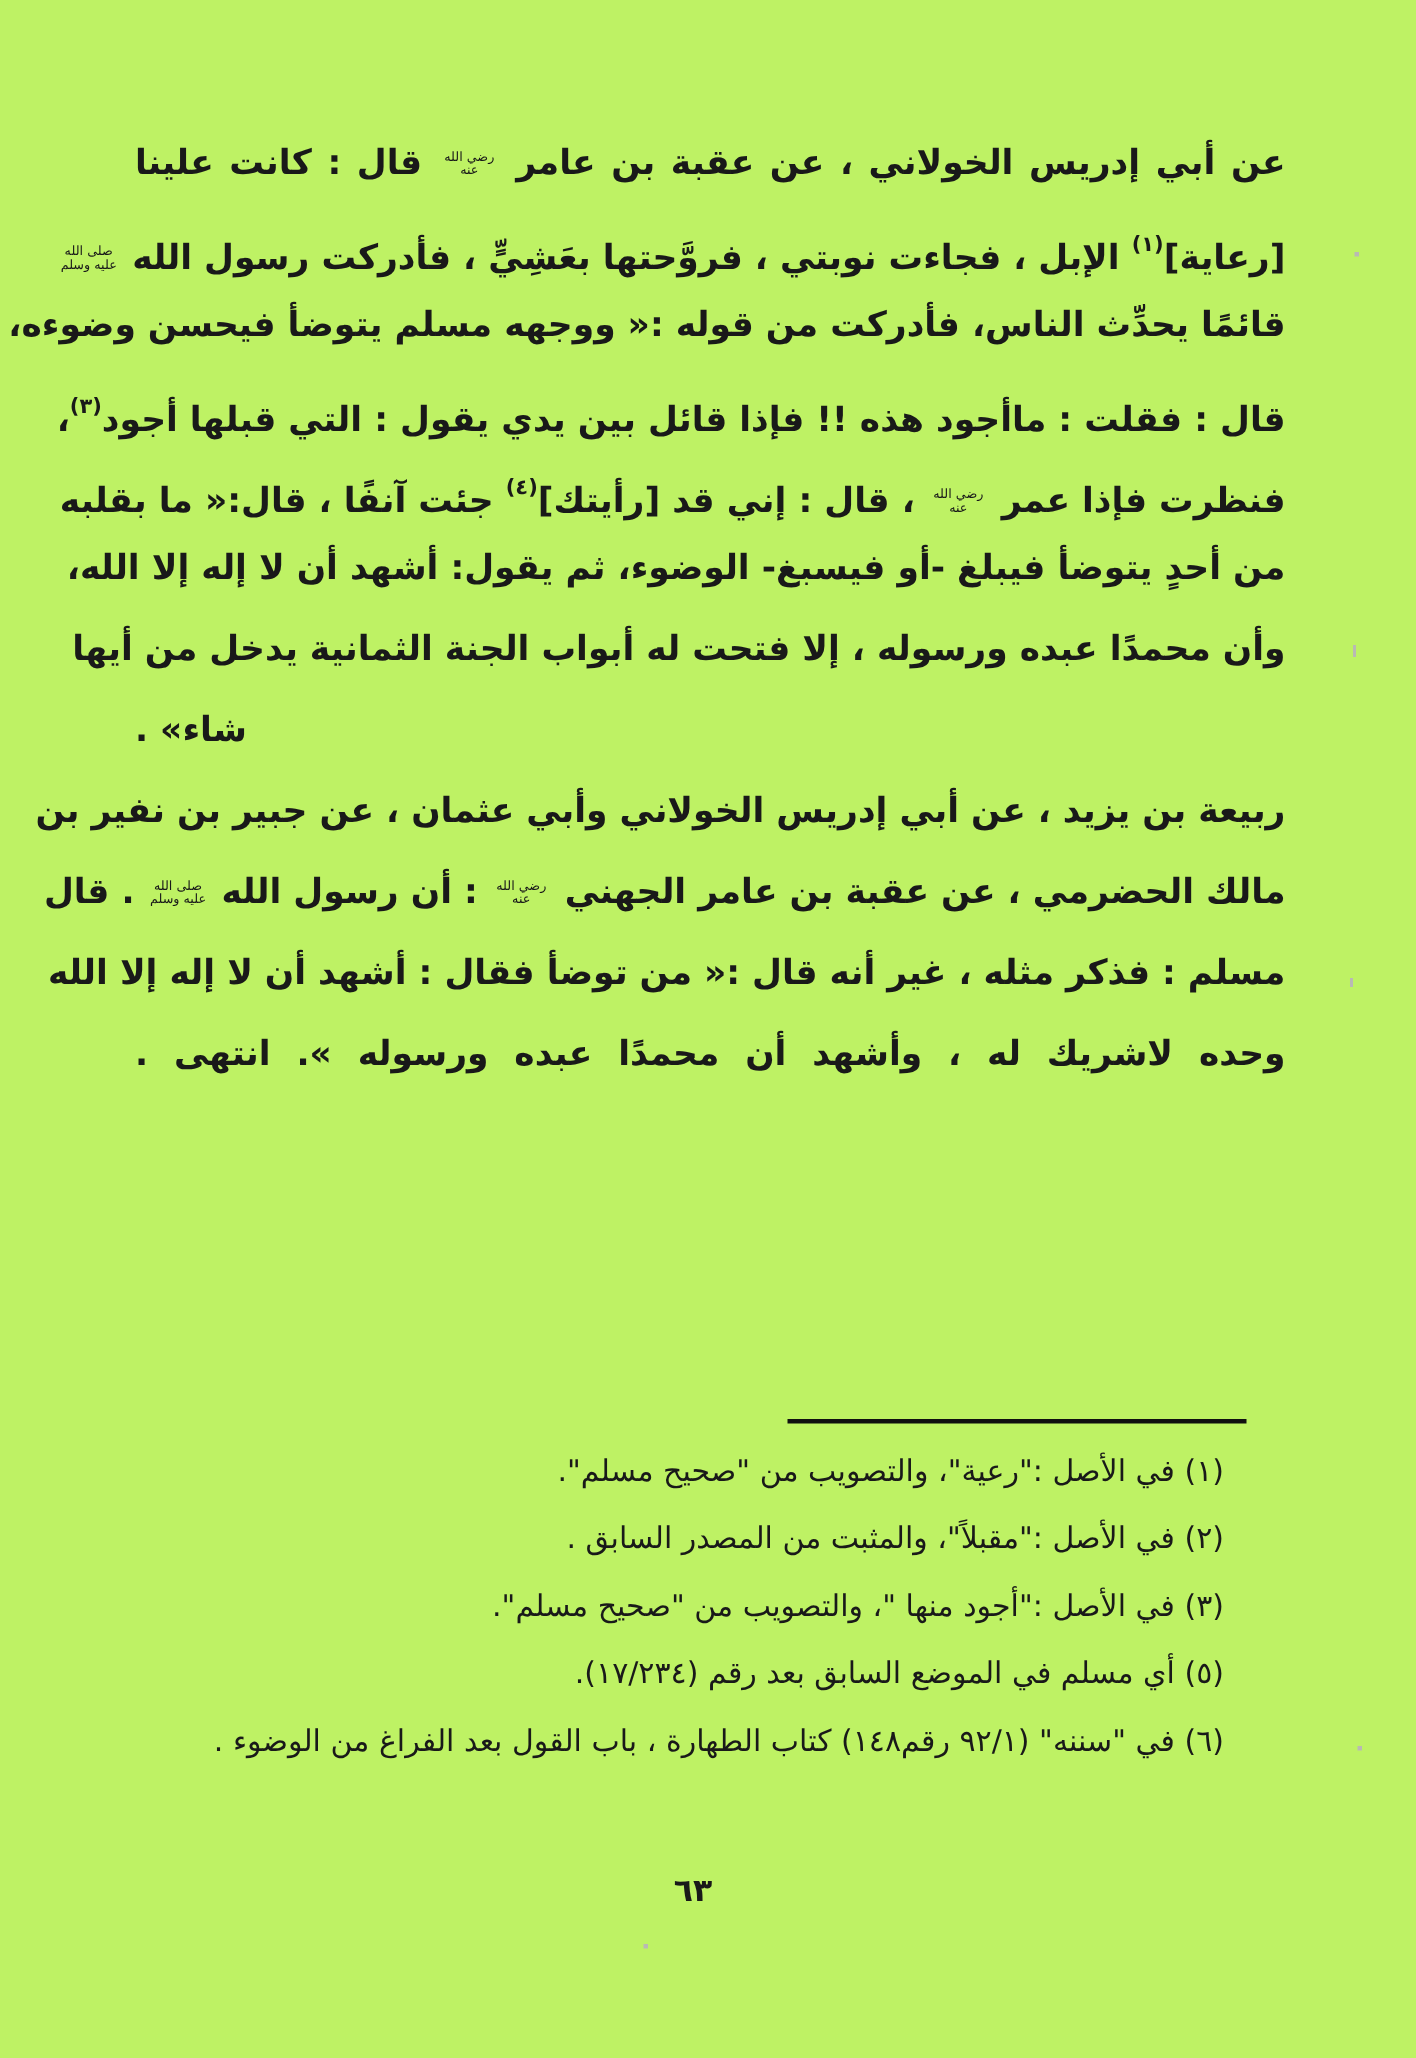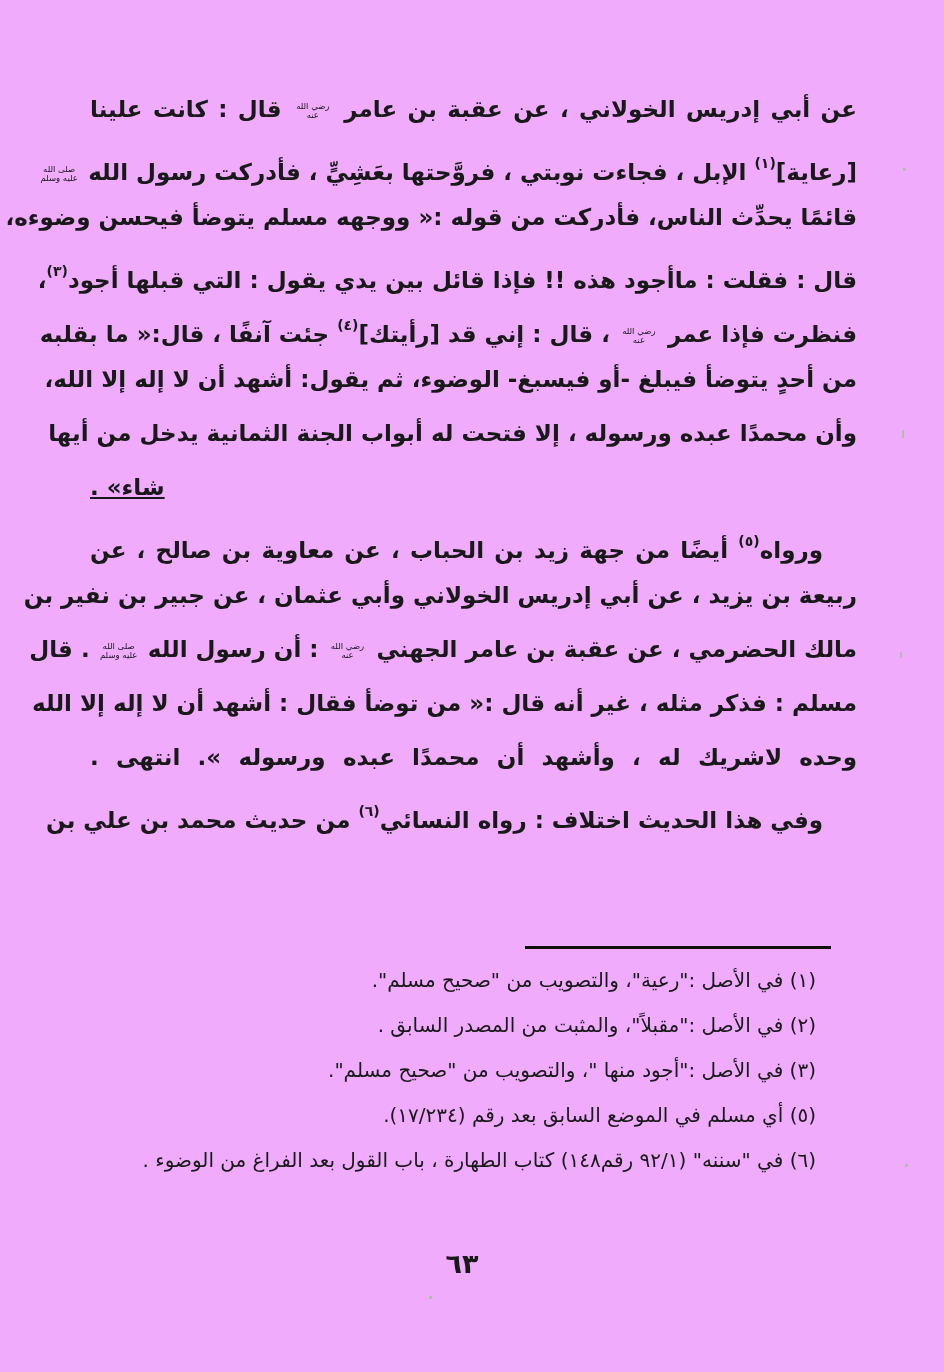--- a/index.html
+++ b/index.html
@@ -1,32 +1,32 @@
 <!DOCTYPE html>
 <html lang="ar"><head>
 <meta charset="utf-8">
 <style>
   html,body{margin:0;padding:0;}
   body{width:944px;height:1372px;background:#fbfbf8;position:relative;
        font-family:"DejaVu Sans",sans-serif;color:#191919;overflow:hidden;}
-  .page{position:absolute;inset:0;background:#f0abfc;}
+  .page{position:absolute;inset:0;background:#bef264;}
   .main{position:absolute;top:82px;left:90px;right:87px;direction:rtl;}
   .ln{height:54px;line-height:54px;font-size:23px;font-weight:700;
       text-align:justify;text-align-last:justify;white-space:nowrap;}
-  .ln.leftend{text-align:center;text-align-last:left;text-decoration:underline;}
+  .ln.leftend{text-align:center;text-align-last:left;}
   .ln.indent{padding-right:34px;}
   .fnref{font-size:14px;vertical-align:12px;font-weight:700;letter-spacing:0;}
   .seal{display:inline-block;width:38px;font-size:8.5px;line-height:1.05;
         font-weight:400;text-align:center;vertical-align:middle;
         white-space:normal;text-align-last:center;margin:0 2px;}
   .fnsep{position:absolute;top:946px;left:525px;width:306px;height:3px;background:#101010;}
   .footnotes{position:absolute;top:958px;left:95px;right:128px;direction:rtl;}
   .fn{height:45px;line-height:45px;font-size:20px;text-align:right;white-space:nowrap;}
   .pagenum{position:absolute;top:1248px;left:0;right:20px;text-align:center;
-           font-size:27px;font-weight:700;direction:rtl;}
+           font-size:21px;font-weight:700;direction:rtl;}
   .speck{position:absolute;background:#b9b9b4;}
   .s1{width:3px;height:3px;top:168px;right:38px;}
   .s2{width:2px;height:8px;top:430px;right:40px;}
   .s3{width:2px;height:6px;top:652px;right:42px;}
   .s4{width:3px;height:3px;top:1164px;right:36px;}
   .s5{width:3px;height:3px;top:1296px;left:429px;}
 </style>
 </head>
 <body>
 
@@ -43,31 +43,29 @@
     <div class="ln"><span>قال : فقلت : ماأجود هذه !! فإذا قائل بين يدي يقول : التي قبلها أجود</span><sup class="fnref">(٣)</sup><span>،</span></div>
 
     <div class="ln"><span>فنظرت فإذا عمر </span><span class="seal">رضي الله عنه</span><span> ، قال : إني قد [رأيتك]</span><sup class="fnref">(٤)</sup><span> جئت آنفًا ، قال:« ما بقلبه</span></div>
 
     <div class="ln"><span>من أحدٍ يتوضأ فيبلغ -أو فيسبغ- الوضوء، ثم يقول: أشهد أن لا إله إلا الله،</span></div>
 
     <div class="ln"><span>وأن محمدًا عبده ورسوله ، إلا فتحت له أبواب الجنة الثمانية يدخل من أيها</span></div>
 
     <div class="ln leftend"><span>شاء» .</span></div>
 
-    <div class="ln indent"><span>ورواه</span><sup class="fnref">(٥)</sup><span> أيضًا من جهة زيد بن الحباب ، عن معاوية بن صالح ، عن</span></div>
 
     <div class="ln"><span>ربيعة بن يزيد ، عن أبي إدريس الخولاني وأبي عثمان ، عن جبير بن نفير بن</span></div>
 
     <div class="ln"><span>مالك الحضرمي ، عن عقبة بن عامر الجهني </span><span class="seal">رضي الله عنه</span><span> : أن رسول الله </span><span class="seal">صلى الله عليه وسلم</span><span> . قال</span></div>
 
     <div class="ln"><span>مسلم : فذكر مثله ، غير أنه قال :« من توضأ فقال : أشهد أن لا إله إلا الله</span></div>
 
     <div class="ln"><span>وحده لاشريك له ، وأشهد أن محمدًا عبده ورسوله ». انتهى .</span></div>
 
-    <div class="ln indent"><span>وفي هذا الحديث اختلاف : رواه النسائي</span><sup class="fnref">(٦)</sup><span> من حديث محمد بن علي بن</span></div>
   </div>
 
   <div class="fnsep"></div>
 
   <div class="footnotes">
     <div class="fn">(١) في الأصل :"رعية"، والتصويب من "صحيح مسلم".</div>
     <div class="fn">(٢) في الأصل :"مقبلاً"، والمثبت من المصدر السابق .</div>
     <div class="fn">(٣) في الأصل :"أجود منها "، والتصويب من "صحيح مسلم".</div>
     <div class="fn">(٥) أي مسلم في الموضع السابق بعد رقم (١٧/٢٣٤).</div>
     <div class="fn">(٦) في "سننه" (٩٢/١ رقم١٤٨) كتاب الطهارة ، باب القول بعد الفراغ من الوضوء .</div>

